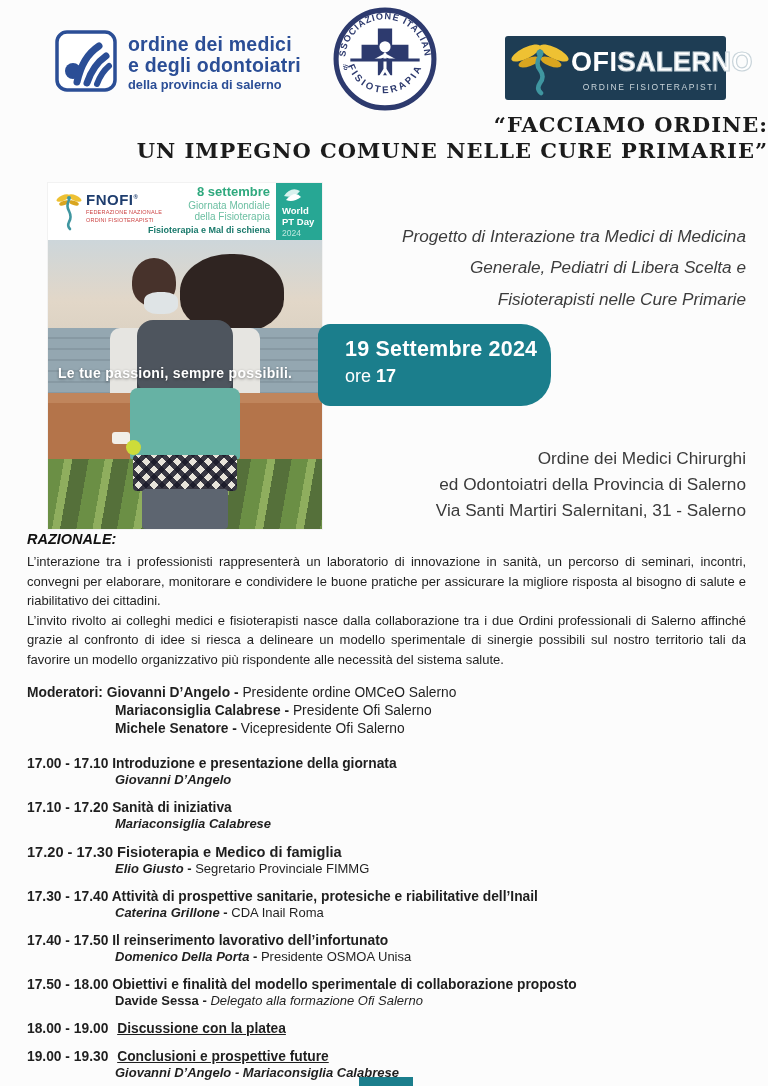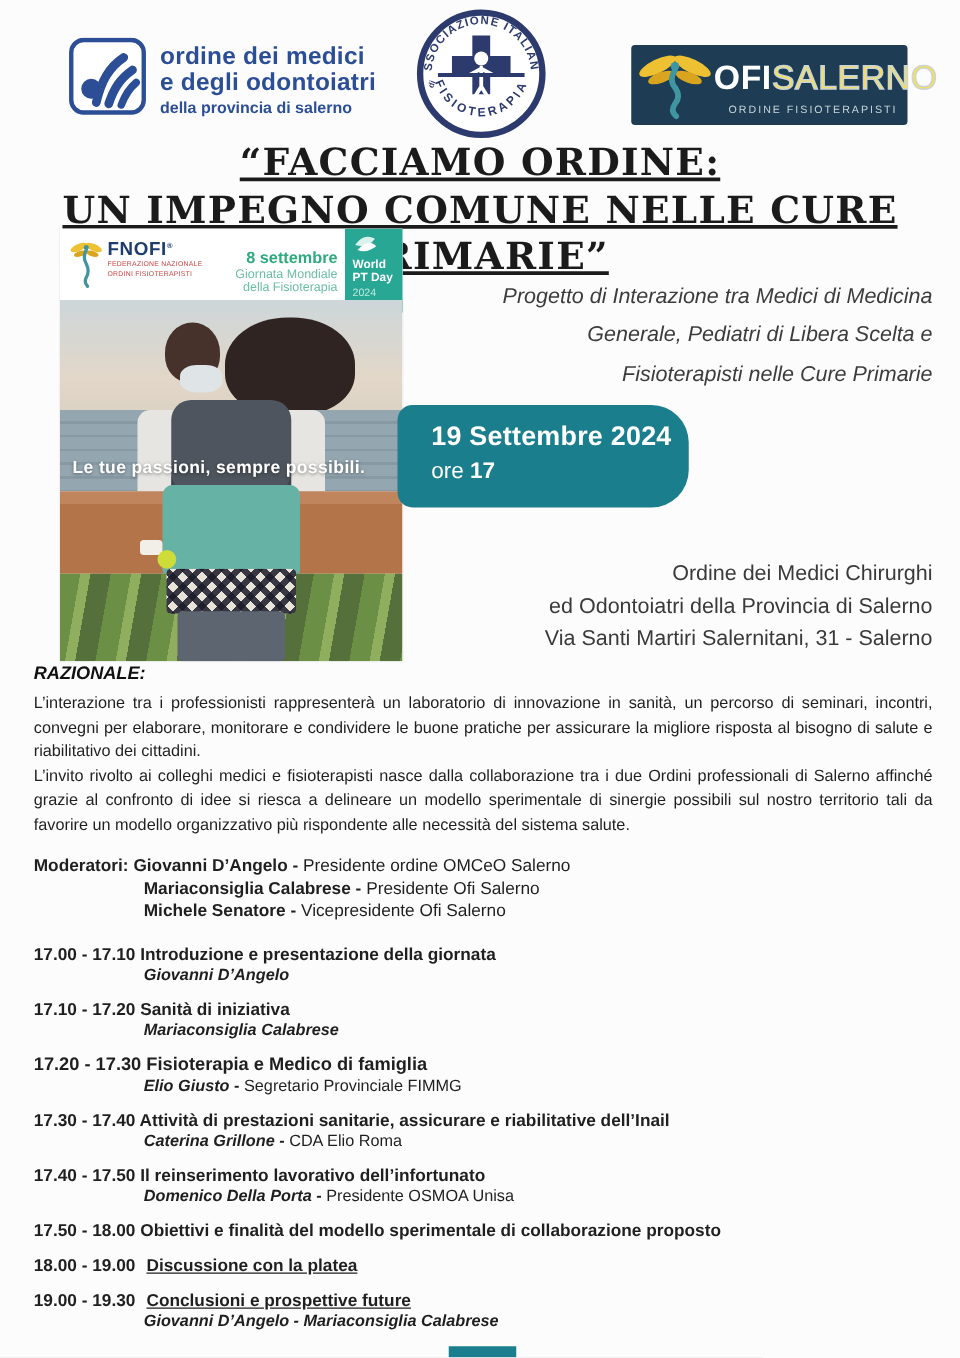--- a/index.html
+++ b/index.html
@@ -12,38 +12,38 @@
   .omceo-l1,.omceo-l2{font-size:19.5px;letter-spacing:.2px;}
   .omceo-l3{font-size:12.8px;margin-top:2px;}
 
   .aifi{position:absolute;left:332px;top:6px;width:106px;height:106px;}
 
   .ofibox{position:absolute;left:505px;top:36px;width:221px;height:64px;background:#1e3d54;
           border-radius:3px;}
   .ofi-fly{position:absolute;left:4px;top:4px;}
   .ofi-name{position:absolute;left:66px;top:11px;font-size:27px;font-weight:bold;color:#fff;
             letter-spacing:.5px;white-space:nowrap;}
-  .ofi-name .outline{color:#fde047;-webkit-text-stroke:1.2px #c9d4da;font-weight:normal;}
+  .ofi-name .outline{color:#ffffff;-webkit-text-stroke:1.2px #c9d4da;font-weight:bold;}
   .ofi-sub{position:absolute;right:8px;top:46px;font-size:8.5px;letter-spacing:1.6px;color:#c9d4da;}
 
   
-  .title{position:absolute;left:0;right:0;top:112px;text-align:center;
-         font-family:"DejaVu Serif",serif;font-weight:600;font-size:30px;color:#1b1b1b;
-         letter-spacing:1px;line-height:1.25;text-decoration:underline;}
+  .title{position:absolute;left:0;right:0;top:112px;text-align:right;
+         font-family:"DejaVu Serif",serif;font-weight:600;font-size:21px;color:#1b1b1b;
+         letter-spacing:1px;line-height:1.25;}
 
   
   .poster{position:absolute;left:48px;top:183px;width:274px;height:346px;background:#fff;
           box-shadow:0 0 0 1px rgba(0,0,0,.04);}
   .poster-top{position:absolute;left:0;top:0;width:274px;height:57px;background:#fff;}
   .fnofi{position:absolute;left:8px;top:8px;display:flex;}
   .fnofi-text{margin-left:4px;}
   .fnofi-name{font-size:15px;font-weight:bold;color:#1e3d6e;letter-spacing:.5px;}
   .fnofi-reg{font-size:6px;vertical-align:super;}
   .fnofi-sub{font-size:5.5px;color:#cc4444;line-height:1.25;margin-top:1px;letter-spacing:.2px;}
-  .wpt-date{position:absolute;right:52px;top:16px;text-align:right;line-height:1.12;}
+  .wpt-date{position:absolute;right:52px;top:2px;text-align:right;line-height:1.12;}
   .wpt-d1{font-size:13px;font-weight:bold;color:#2fa97e;}
   .wpt-d2{font-size:10px;color:#6bbfa2;}
   .wpt-d3{font-size:9px;font-weight:bold;color:#19796b;margin-top:3px;}
   .badge{position:absolute;right:0;top:0;width:46px;height:67px;background:#27a794;color:#fff;
          text-align:left;padding-left:6px;box-sizing:border-box;}
   .badge-swoosh{margin-top:3px;}
   .badge-l1,.badge-l2{font-size:9.5px;font-weight:bold;line-height:1.15;}
   .badge-l3{font-size:8.5px;color:#bfe8e0;line-height:1.2;}
 
   .photo{position:absolute;left:0;top:57px;width:274px;height:289px;overflow:hidden;}
@@ -271,31 +271,32 @@
         <div class="sline1"><span class="stime">17.10 - 17.20</span> <span class="stitle">Sanità di iniziativa</span></div>
         <div class="sline2"><span class="spk">Mariaconsiglia Calabrese</span><span class="sep"></span><span class="role"></span></div>
       </div>
 
       <div class="sitem">
         <div class="sline1 bigger"><span class="stime">17.20 - 17.30</span> <span class="stitle">Fisioterapia e Medico di famiglia</span></div>
         <div class="sline2"><span class="spk">Elio Giusto</span><span class="sep"> - </span><span class="role">Segretario Provinciale FIMMG</span></div>
       </div>
 
       <div class="sitem">
-        <div class="sline1"><span class="stime">17.30 - 17.40</span> <span class="stitle">Attività di prestazioni sanitarie, assicurare e riabilitative dell’Inail</span></div>
-        <div class="sline2"><span class="spk">Caterina Grillone</span><span class="sep"> - </span><span class="role">CDA Elio Roma</span></div>
+        <div class="sline1"><span class="stime">17.30 - 17.40</span> <span class="stitle">Attività di prospettive sanitarie, protesiche e riabilitative dell’Inail</span></div>
+        <div class="sline2"><span class="spk">Caterina Grillone</span><span class="sep"> - </span><span class="role">CDA Inail Roma</span></div>
       </div>
 
       <div class="sitem">
         <div class="sline1"><span class="stime">17.40 - 17.50</span> <span class="stitle">Il reinserimento lavorativo dell’infortunato</span></div>
         <div class="sline2"><span class="spk">Domenico Della Porta</span><span class="sep"> - </span><span class="role">Presidente OSMOA Unisa</span></div>
       </div>
 
       <div class="sitem alt">
         <div class="sline1"><span class="stime">17.50 - 18.00</span> <span class="stitle">Obiettivi e finalità del modello sperimentale di collaborazione proposto</span></div>
+        <div class="sline2"><span class="spk">Davide Sessa</span><span class="sep"> - </span><span class="role">Delegato alla formazione Ofi Salerno</span></div>
       </div>
 
       <div class="sitem nospk wide">
         <div class="sline1"><span class="stime">18.00 - 19.00</span> <span class="stitle">Discussione con la platea</span></div>
 
       </div>
 
       <div class="sitem wide">
         <div class="sline1"><span class="stime">19.00 - 19.30</span> <span class="stitle">Conclusioni e prospettive future</span></div>
         <div class="sline2"><span class="spk">Giovanni D’Angelo - Mariaconsiglia Calabrese</span><span class="sep"></span><span class="role"></span></div>

